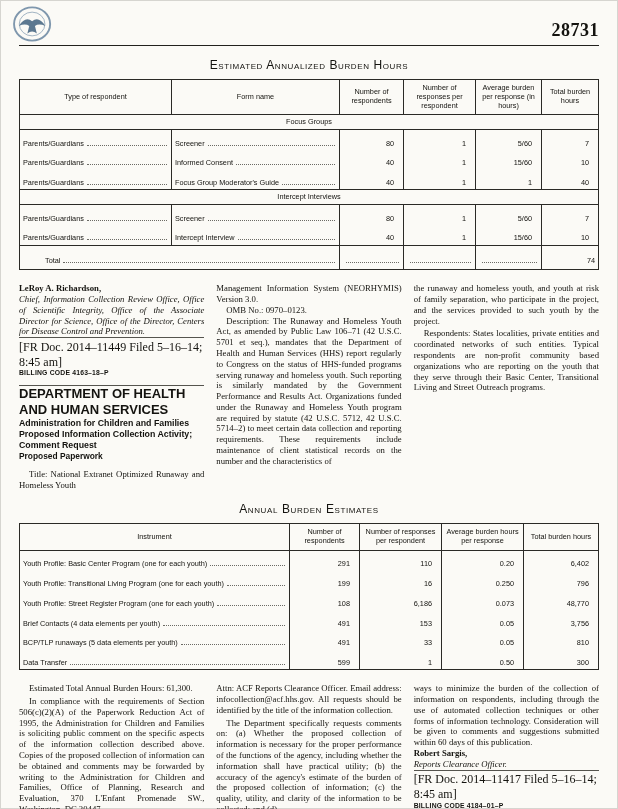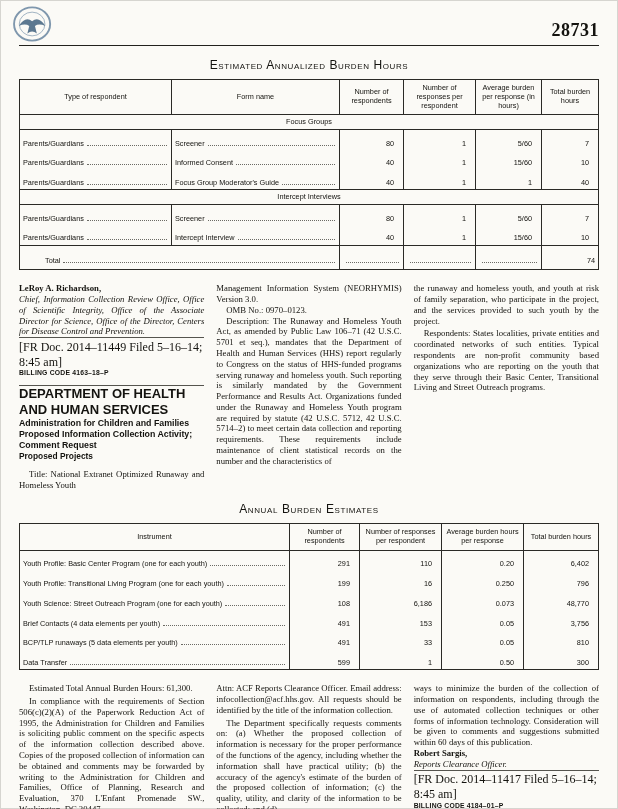--- a/index.html
+++ b/index.html
@@ -224,21 +224,21 @@
   <div class="cols">
     <div class="col">
       <p class="bp sig-name">LeRoy A. Richardson,</p>
       <p class="bp sig-title">Chief, Information Collection Review Office, Office of Scientific Integrity, Office of the Associate Director for Science, Office of the Director, Centers for Disease Control and Prevention.</p>
       <p class="bp frdoc">[FR Doc. 2014–11449 Filed 5–16–14; 8:45 am]</p>
       <p class="bp billing">BILLING CODE 4163–18–P</p>
       <div class="sep-rule"></div>
       <p class="bp dept">DEPARTMENT OF HEALTH AND HUMAN SERVICES</p>
       <p class="bp subhead">Administration for Children and Families</p>
       <p class="bp subhead">Proposed Information Collection Activity; Comment Request</p>
-      <p class="bp subhead small">Proposed Projects</p>
+      <p class="bp subhead small">Proposed Paperwork</p>
       <div class="gap"></div>
       <p class="bp ind"><span class="it">Title:</span><span> National Extranet Optimized Runaway and Homeless Youth</span></p>
     </div>
     <div class="col">
       <p class="bp">Management Information System (NEORHYMIS) Version 3.0.</p>
       <p class="bp ind"><span class="it">OMB No.:</span><span> 0970–0123.</span></p>
       <p class="bp ind"><span class="it">Description:</span><span> The Runaway and Homeless Youth Act, as amended by Public Law 106–71 (42 U.S.C. 5701 et seq.), mandates that the Department of Health and Human Services (HHS) report regularly to Congress on the status of HHS-funded programs serving runaway and homeless youth. Such reporting is similarly mandated by the Government Performance and Results Act. Organizations funded under the Runaway and Homeless Youth program are required by statute (42 U.S.C. 5712, 42 U.S.C. 5714–2) to meet certain data collection and reporting requirements. These requirements include maintenance of client statistical records on the number and the characteristics of</span></p>
     </div>
     <div class="col">
       <p class="bp">the runaway and homeless youth, and youth at risk of family separation, who participate in the project, and the services provided to such youth by the project.</p>
@@ -285,21 +285,21 @@
             </span>
           </td>
         <td class="num">199</td>
         <td class="num">16</td>
         <td class="num">0.250</td>
         <td class="num">796</td>
       </tr>
       <tr>
         <td>
             <span class="cellflex">
-              <span>Youth Science: Street Outreach Program (one for each youth)</span>
+              <span>Youth Profile: Street Register Program (one for each youth)</span>
               <span class="leader"></span>
             </span>
           </td>
         <td class="num">108</td>
         <td class="num">6,186</td>
         <td class="num">0.073</td>
         <td class="num">48,770</td>
       </tr>
       <tr>
         <td>

